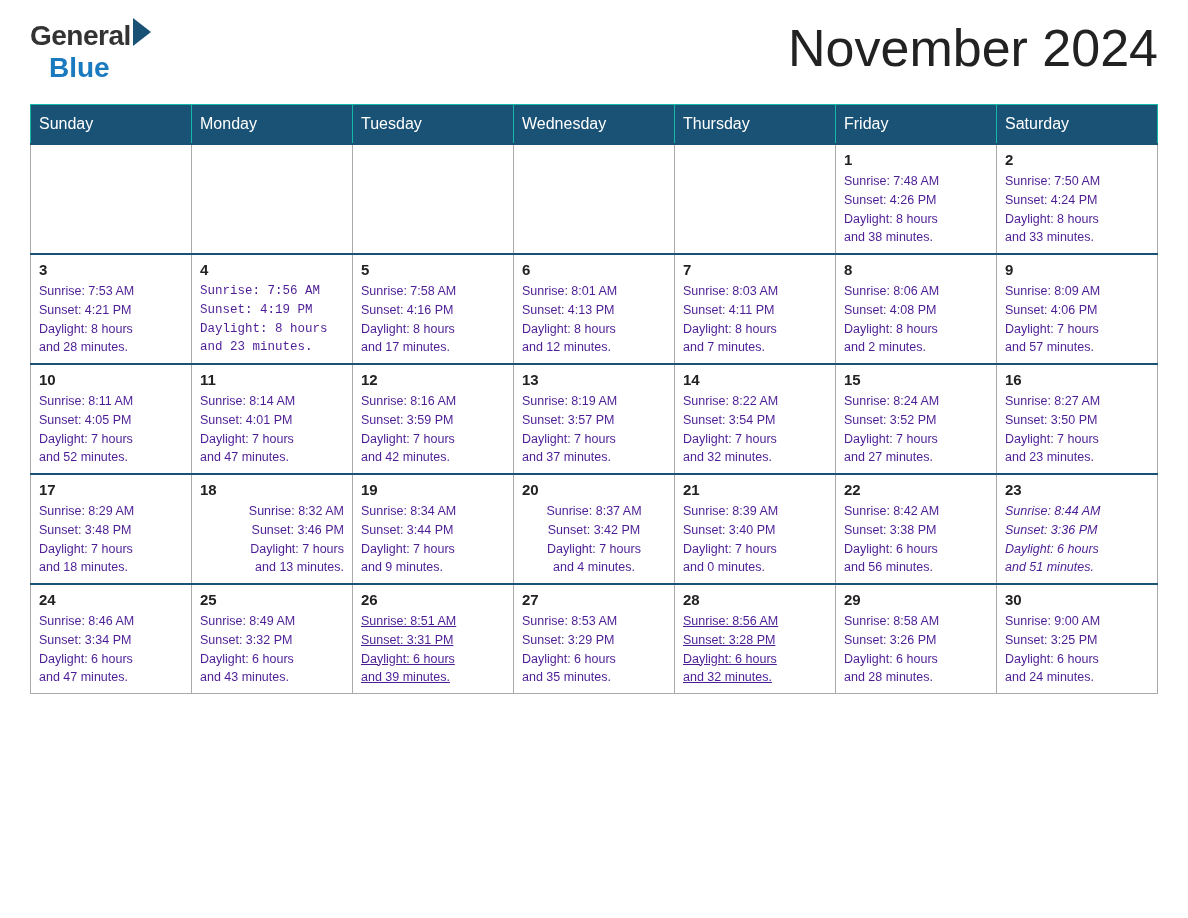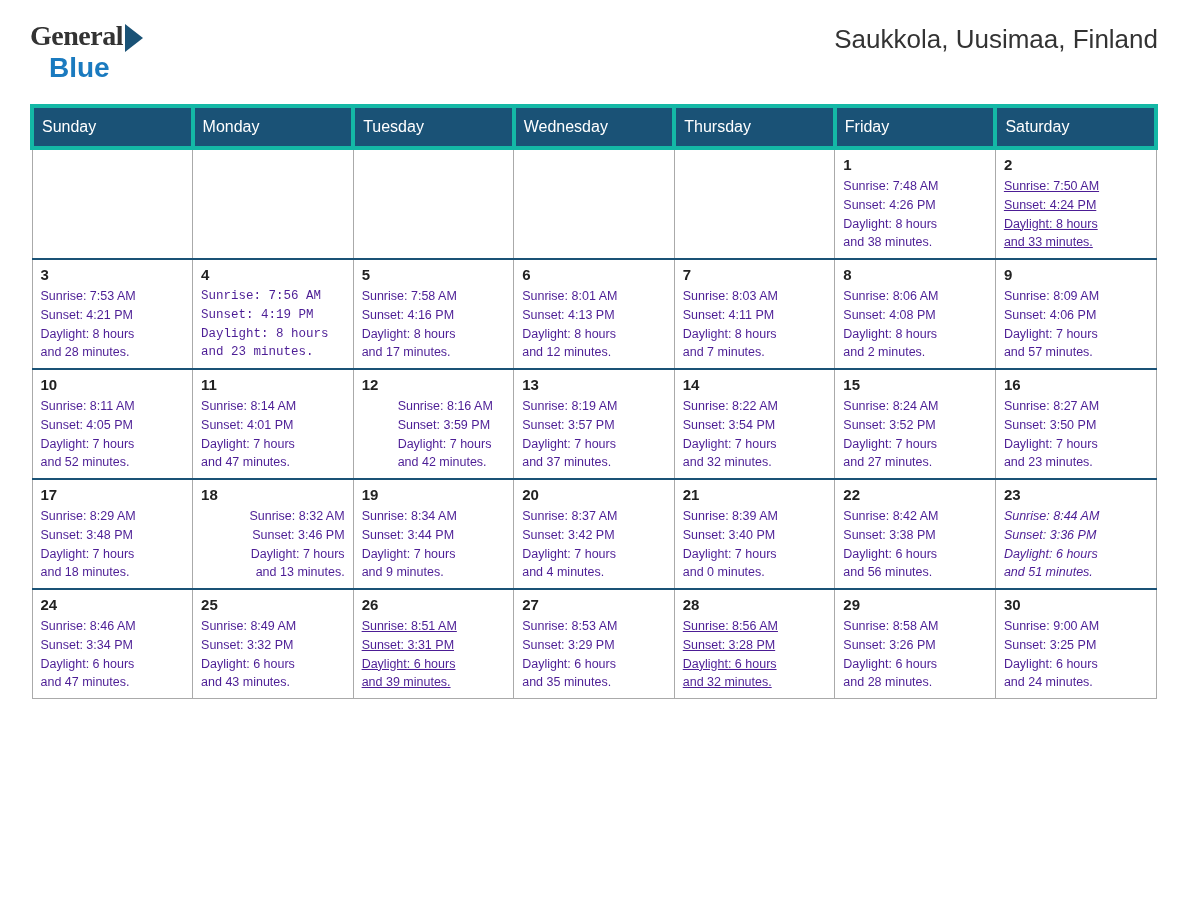--- a/index.html
+++ b/index.html
@@ -17,22 +17,21 @@
       align-items: flex-start;
       margin-bottom: 20px;
     }
     .logo {
       display: flex;
       flex-direction: column;
       align-items: flex-start;
     }
     .logo-top {
       display: flex;
-      align-items: flex-end;
-      font-family: Liberation Serif, serif;
+      align-items: flex-start;
     }
     .logo-general {
       font-size: 28px;
       font-weight: bold;
       color: #333;
       letter-spacing: -0.5px;
     }
     .logo-arrow {
       width: 0;
       height: 0;
@@ -66,21 +65,21 @@
       width: 100%;
       border-collapse: collapse;
     }
     .calendar th {
       background: #1a5276;
       color: #fff;
       padding: 10px 8px;
       font-size: 16px;
       font-weight: normal;
       text-align: left;
-      border: 4px solid #14b8a6;
+      border: 1px solid #14b8a6;
     }
     .calendar td {
       border: 1px solid #aaa;
       vertical-align: top;
       padding: 6px 8px;
       width: 14.28%;
       min-height: 100px;
     }
     .day-num {
       font-size: 15px;
@@ -106,21 +105,21 @@
 
 <div class="header">
   <div class="logo">
     <div class="logo-top">
       <span class="logo-general">General</span>
       <div class="logo-arrow"></div>
     </div>
     <span class="logo-blue">Blue</span>
   </div>
   <div class="title-block">
-    <div class="location-title">Saukkola, Uusimaa, Finland</div>
+    <div class="month-title">November 2024</div>
   </div>
 </div>
 
 <table class="calendar">
   <thead>
     <tr>
     <th>Sunday</th>
         <th>Monday</th>
         <th>Tuesday</th>
         <th>Wednesday</th>
@@ -138,21 +137,21 @@
         <td class="empty-cell"></td>
         <td>
           <span class="day-num">1</span>
           <div class="day-info" style="white-space: pre-line;">Sunrise: 7:48 AM
 Sunset: 4:26 PM
 Daylight: 8 hours
 and 38 minutes.</div>
         </td>
         <td>
           <span class="day-num">2</span>
-          <div class="day-info" style="white-space: pre-line; text-decoration: underline;">Sunrise: 7:50 AM
+          <div class="day-info" style="white-space: pre-line;">Sunrise: 7:50 AM
 Sunset: 4:24 PM
 Daylight: 8 hours
 and 33 minutes.</div>
         </td>
       </tr>
       <tr class="week-row">
         <td>
           <span class="day-num">3</span>
           <div class="day-info" style="white-space: pre-line;">Sunrise: 7:53 AM
 Sunset: 4:21 PM
@@ -212,21 +211,21 @@
         </td>
         <td>
           <span class="day-num">11</span>
           <div class="day-info" style="white-space: pre-line;">Sunrise: 8:14 AM
 Sunset: 4:01 PM
 Daylight: 7 hours
 and 47 minutes.</div>
         </td>
         <td>
           <span class="day-num">12</span>
-          <div class="day-info" style="white-space: pre-line; margin-left: 36px;">Sunrise: 8:16 AM
+          <div class="day-info" style="white-space: pre-line;">Sunrise: 8:16 AM
 Sunset: 3:59 PM
 Daylight: 7 hours
 and 42 minutes.</div>
         </td>
         <td>
           <span class="day-num">13</span>
           <div class="day-info" style="white-space: pre-line;">Sunrise: 8:19 AM
 Sunset: 3:57 PM
 Daylight: 7 hours
 and 37 minutes.</div>
@@ -270,21 +269,21 @@
         </td>
         <td>
           <span class="day-num">19</span>
           <div class="day-info" style="white-space: pre-line;">Sunrise: 8:34 AM
 Sunset: 3:44 PM
 Daylight: 7 hours
 and 9 minutes.</div>
         </td>
         <td>
           <span class="day-num">20</span>
-          <div class="day-info" style="white-space: pre-line;">Sunrise: 8:37 AM
+          <div class="day-info" style="white-space: pre-line; text-align: center;">Sunrise: 8:37 AM
 Sunset: 3:42 PM
 Daylight: 7 hours
 and 4 minutes.</div>
         </td>
         <td>
           <span class="day-num">21</span>
           <div class="day-info" style="white-space: pre-line;">Sunrise: 8:39 AM
 Sunset: 3:40 PM
 Daylight: 7 hours
 and 0 minutes.</div>

